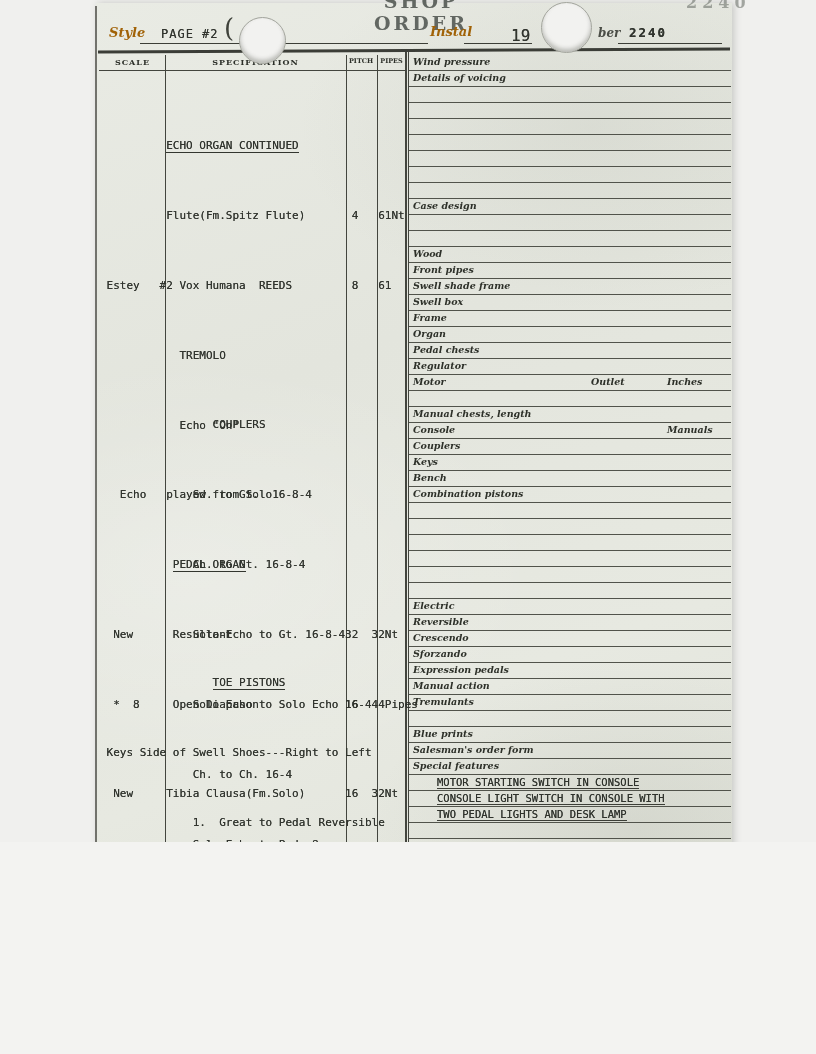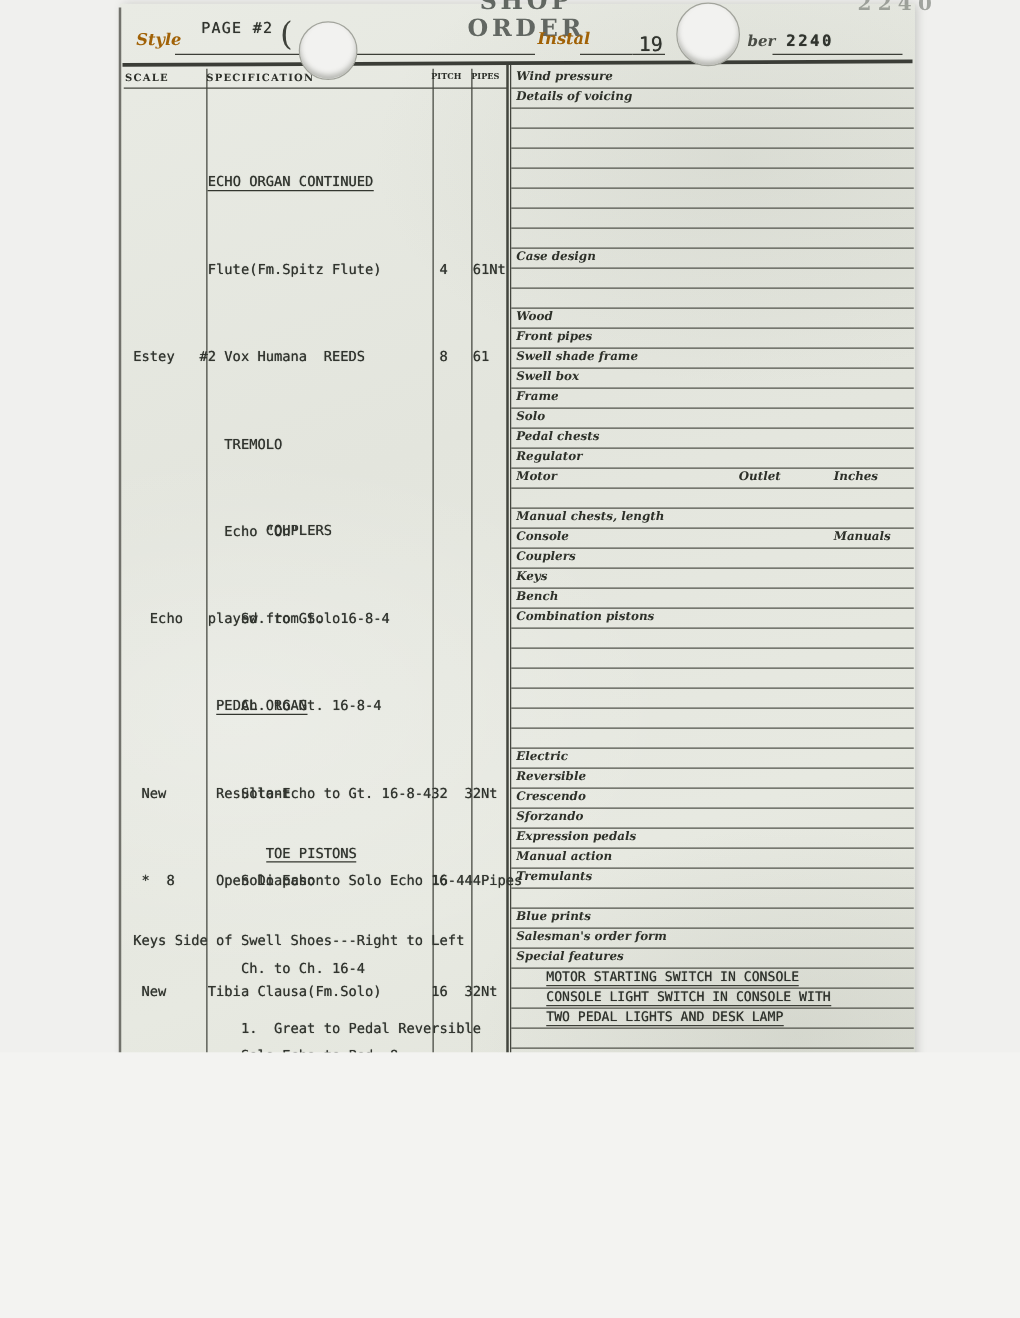--- a/index.html
+++ b/index.html
@@ -14,21 +14,21 @@
          box-shadow:2px 0 7px rgba(90,92,85,.28);}
   .edge-left{position:absolute;left:95px;top:6px;width:2px;height:1024px;background:#54544e;opacity:.8;}
   
   .title{position:absolute;left:336px;top:-10px;width:170px;text-align:center;
          font:bold 19px "DejaVu Serif",serif;letter-spacing:3px;color:#626762;}
   .faded-num{position:absolute;left:686px;top:-7px;font:bold 16px "DejaVu Serif",serif;
              letter-spacing:5px;color:rgba(98,103,97,.55);filter:blur(.4px);}
   .lbl{font:italic bold 13px "DejaVu Serif",serif;color:#a16207;}
   .typed{font-family:"DejaVu Sans Mono",monospace;color:#31342e;text-shadow:0 0 .6px rgba(45,50,45,.85);}
   .style-label{position:absolute;left:109px;top:25px;}
-  .style-value{position:absolute;left:161px;top:15px;font-size:12px;letter-spacing:1px;}
+  .style-value{position:absolute;left:161px;top:27px;font-size:12px;letter-spacing:1px;}
   .paren{position:absolute;left:224px;top:13px;font:26px "DejaVu Serif",serif;color:#3f423b;}
   .ul{position:absolute;border-bottom:1.5px solid #3c3e37;height:0;}
   .ul1{left:140px;top:43px;width:288px;}
   .ul2{left:464px;top:43px;width:42px;}
   .ul3{left:506px;top:43px;width:26px;}
   .ul4{left:618px;top:43px;width:104px;}
   .instal-label{position:absolute;left:430px;top:24px;}
   .year{position:absolute;left:511px;top:26px;font-size:16px;}
   .num-prefix{position:absolute;left:598px;top:26px;font:italic bold 12px "DejaVu Serif",serif;color:#4a4d46;}
   .num-value{position:absolute;left:629px;top:25px;font-size:12.5px;font-weight:bold;letter-spacing:2px;}
@@ -38,21 +38,21 @@
   .holeA{left:239px;top:17px;width:45px;height:45px;}
   .holeB{left:541px;top:2px;width:49px;height:49px;}
   
   .vline{position:absolute;width:1px;background:#43453e;z-index:0;}
   .v1{left:165px;top:55px;height:903px;}
   .v2{left:346px;top:55px;height:903px;}
   .v3{left:377px;top:55px;height:903px;}
   .v4a{left:405px;top:52px;height:953px;width:1.5px;}
   .v4b{left:408px;top:52px;height:953px;}
   .hdr-underline{position:absolute;left:99px;top:70px;width:307px;border-bottom:1.5px solid #43453e;}
-  .thead{position:absolute;top:57px;font:bold 8px "DejaVu Serif",serif;letter-spacing:1px;color:#2c2f29;text-align:left;}
+  .thead{position:absolute;top:57px;font:bold 8px "DejaVu Serif",serif;letter-spacing:1px;color:#2c2f29;text-align:center;}
   .th-scale{left:100px;width:65px;}
   .th-spec{left:165px;width:181px;}
   .th-pitch{left:345px;width:32px;font-size:6.5px;letter-spacing:0;}
   .th-pipes{left:377px;width:29px;font-size:6.5px;letter-spacing:0;}
   
   .sec{position:absolute;left:100px;width:430px;white-space:pre;z-index:2;}
   .sec .tline{font-family:"DejaVu Sans Mono",monospace;font-size:11px;color:#31342e;
               text-shadow:0 0 .6px rgba(45,50,45,.85);}
   .sec-stops{top:64px;}    .sec-stops .tline{height:12.9px;line-height:12.9px;}
   .sec-couplers{top:342px;}.sec-couplers .tline{height:13px;line-height:13px;}
@@ -365,21 +365,21 @@
       </div>
 
       <div class="frow">
         <span class="flabel">Frame</span>
         <span class="fmid"></span>
         <span class="fright"></span>
         <span class="ftyped"></span>
       </div>
 
       <div class="frow">
-        <span class="flabel">Solo</span>
+        <span class="flabel">Organ</span>
         <span class="fmid"></span>
         <span class="fright"></span>
         <span class="ftyped"></span>
       </div>
 
       <div class="frow">
         <span class="flabel">Pedal chests</span>
         <span class="fmid"></span>
         <span class="fright"></span>
         <span class="ftyped"></span>

